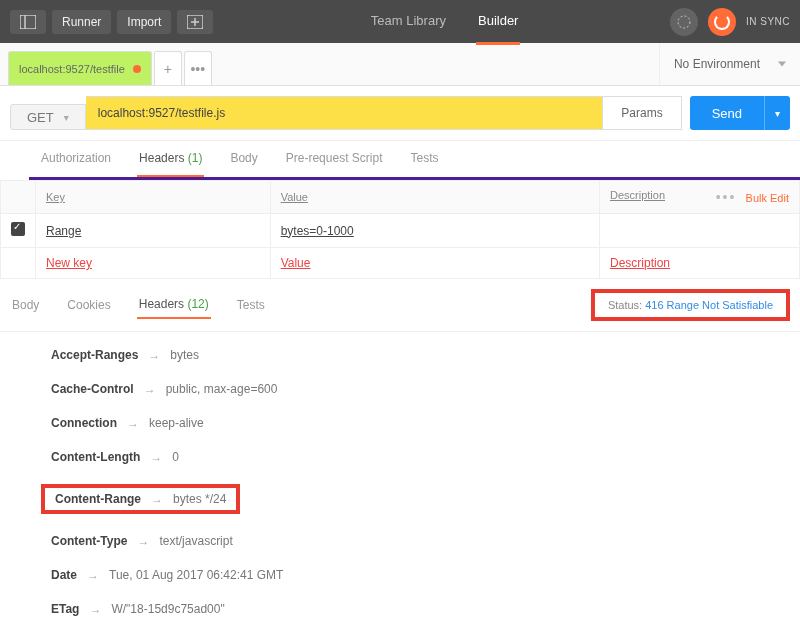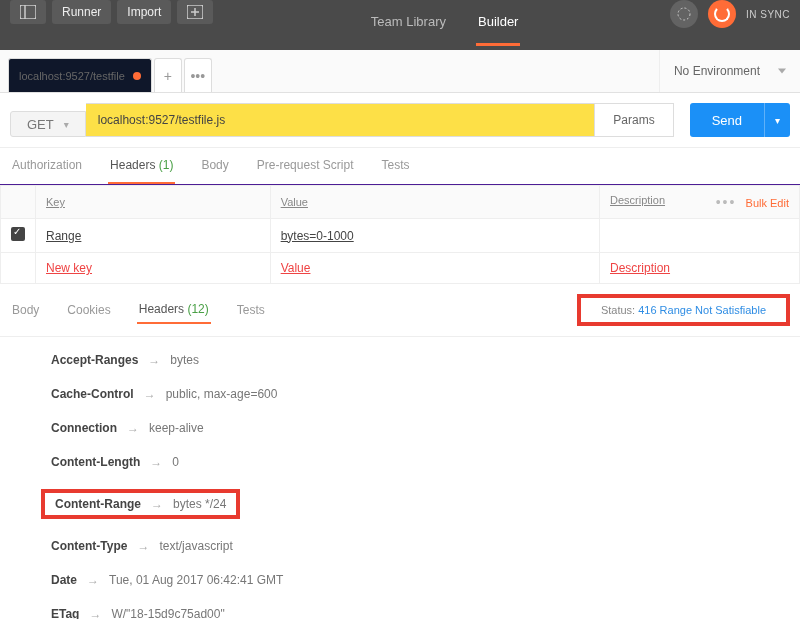--- a/index.html
+++ b/index.html
@@ -1,69 +1,69 @@
 <!DOCTYPE html>
 <html><head>
 <meta charset="utf-8">
 <style>
 * { margin: 0; padding: 0; box-sizing: border-box; font-family: -apple-system, BlinkMacSystemFont, "Segoe UI", Helvetica, Arial, sans-serif; }
 body { width: 800px; height: 619px; overflow: hidden; background: #fff; font-size: 13px; color: #555; }
 
 
-.topbar { height: 50px; background: #4a4a4a; display: flex; align-items: flex-start; padding: 0 10px; color: #ddd; }
+.topbar { height: 43px; background: #4a4a4a; display: flex; align-items: center; padding: 0 10px; color: #ddd; }
 .tb-btn { background: #5a5a5a; border-radius: 3px; padding: 5px 10px; margin-right: 6px; font-size: 12px; color: #eee; cursor: pointer; }
 .tb-center { flex: 1; display: flex; justify-content: center; gap: 28px; }
 .tb-tab { padding: 14px 2px; font-size: 13px; color: #bbb; cursor: pointer; }
 .tb-tab.active { color: #fff; border-bottom: 3px solid #ff6c37; }
 .tb-right { display: flex; align-items: center; gap: 10px; }
 .tb-icon-circle { width: 28px; height: 28px; border-radius: 50%; background: #636363; display: flex; align-items: center; justify-content: center; }
 .tb-sync { width: 28px; height: 28px; border-radius: 50%; background: #ff6c37; display: flex; align-items: center; justify-content: center; }
 .tb-sync-inner { width: 16px; height: 16px; border: 2px solid #fff; border-radius: 50%; border-top-color: transparent; }
 .tb-sync-text { font-size: 10px; color: #ccc; letter-spacing: 0.5px; }
 
 
 .tabs-row { display: flex; border-bottom: 1px solid #e1e1e1; background: #fafafa; }
-.req-tab { display: flex; align-items: center; border: 1px solid #ddd; border-bottom: none; background: #0f172a; margin: 8px 0 0 8px; padding: 6px 10px; border-radius: 3px 3px 0 0; font-size: 11px; color: #666; }
+.req-tab { display: flex; align-items: center; border: 1px solid #ddd; border-bottom: none; background: #bef264; margin: 8px 0 0 8px; padding: 6px 10px; border-radius: 3px 3px 0 0; font-size: 11px; color: #666; }
 .req-tab .dot { width: 8px; height: 8px; border-radius: 50%; background: #ff6c37; margin-left: 8px; }
 .tabs-ctrl { width: 28px; border: 1px solid #ddd; border-bottom: none; background: #fff; margin: 8px 0 0 2px; display: flex; align-items: center; justify-content: center; border-radius: 3px 3px 0 0; color: #999; font-size: 14px; }
 .env-box { margin-left: auto; padding: 14px 40px 14px 14px; font-size: 12px; color: #666; border-left: 1px solid #eee; position: relative; }
 .env-box::after { content: ""; position: absolute; right: 14px; top: 50%; width: 0; height: 0; border-left: 4px solid transparent; border-right: 4px solid transparent; border-top: 5px solid #aaa; transform: translateY(-50%); }
 
 
 .req-line { display: flex; padding: 10px; gap: 0; align-items: stretch; border-bottom: 1px solid #eee; }
 .method-box { display: flex; align-items: center; padding: 0 16px; border: 1px solid #ddd; background: #f4f4f4; color: #777; font-size: 13px; border-radius: 3px 0 0 3px; margin-top: 8px; }
 .method-box .caret { margin-left: 10px; font-size: 10px; color: #aaa; }
 .url-input { flex: 1; border: 1px solid #ddd; border-left: none; padding: 9px 12px; font-size: 12px; color: #444; background: #fde047; }
 .params-btn { border: 1px solid #ddd; border-left: none; padding: 0 18px; display: flex; align-items: center; color: #666; background: #fff; font-size: 12px; }
-.send-btn { background: #1b90f7; color: #fff; padding: 0 22px; display: flex; align-items: center; margin-left: 16px; border-radius: 3px 0 0 3px; font-size: 13px; }
+.send-btn { background: #1b90f7; color: #fff; padding: 0 22px; display: flex; align-items: center; margin-left: 8px; border-radius: 3px 0 0 3px; font-size: 13px; }
 .send-caret { background: #1b90f7; width: 26px; display: flex; align-items: center; justify-content: center; border-left: 1px solid rgba(255,255,255,.3); border-radius: 0 3px 3px 0; color: #fff; font-size: 10px; }
 
 
-.subtabs { display: flex; padding: 0 10px; gap: 24px; border-bottom: 1px solid #4c1d95; }
+.subtabs { display: flex; padding: 0 10px; gap: 24px; border-bottom: 3px solid #4c1d95; margin-left: 29px; }
 .subtab { padding: 10px 2px; font-size: 12px; color: #999; cursor: pointer; }
 .subtab.active { color: #555; border-bottom: 2px solid #ff6c37; }
 .subtab .count { color: #4aa046; }
 
 
 .htable { width: 100%; border-collapse: collapse; }
 .htable th, .htable td { border: 1px solid #eee; padding: 8px 10px; text-align: left; font-size: 11px; font-weight: normal; color: #888; text-decoration: underline; }
 .htable th { background: #fafafa; color: #888; }
 .htable td { color: #444; font-size: 12px; }
 .htable .muted { color: #ef4444; }
 .chk { width: 14px; height: 14px; background: #444; display: inline-block; position: relative; border-radius: 2px; }
 .chk::after { content: "✓"; color: #fff; font-size: 10px; position: absolute; left: 2px; top: -1px; }
 .th-actions { color: #bbb; font-size: 14px; letter-spacing: 2px; }
 .bulk { color: #ff6c37; font-size: 11px; }
 
 
 .restabs { display: flex; align-items: center; padding: 10px; gap: 24px; border-bottom: 1px solid #eee; position: relative; }
 .restab { font-size: 12px; color: #999; cursor: pointer; padding: 6px 2px; }
 .restab.active { color: #555; border-bottom: 2px solid #ff6c37; }
 .restab .count { color: #4aa046; }
-.status-box { margin-left: auto; font-size: 11px; padding: 6px 20px; border: 4px solid #e83a2f; }
+.status-box { margin-left: auto; font-size: 11px; padding: 6px 13px; border: 4px solid #e83a2f; }
 .status-label { color: #888; }
 .status-val { color: #2f8de4; }
 
 
 .resphdrs { padding: 16px 10px; display: flex; flex-direction: column; gap: 20px; }
 .hdr-row { font-size: 12px; display: flex; align-items: center; gap: 10px; margin-left: 41px; }
 .hdr-key { font-weight: 600; color: #444; }
 .hdr-arrow { color: #aaa; }
 .hdr-val { color: #777; }
 .hl-box { border: 4px solid #e83a2f; padding: 4px 10px; margin-left: -10px; display: inline-flex; gap: 10px; }

